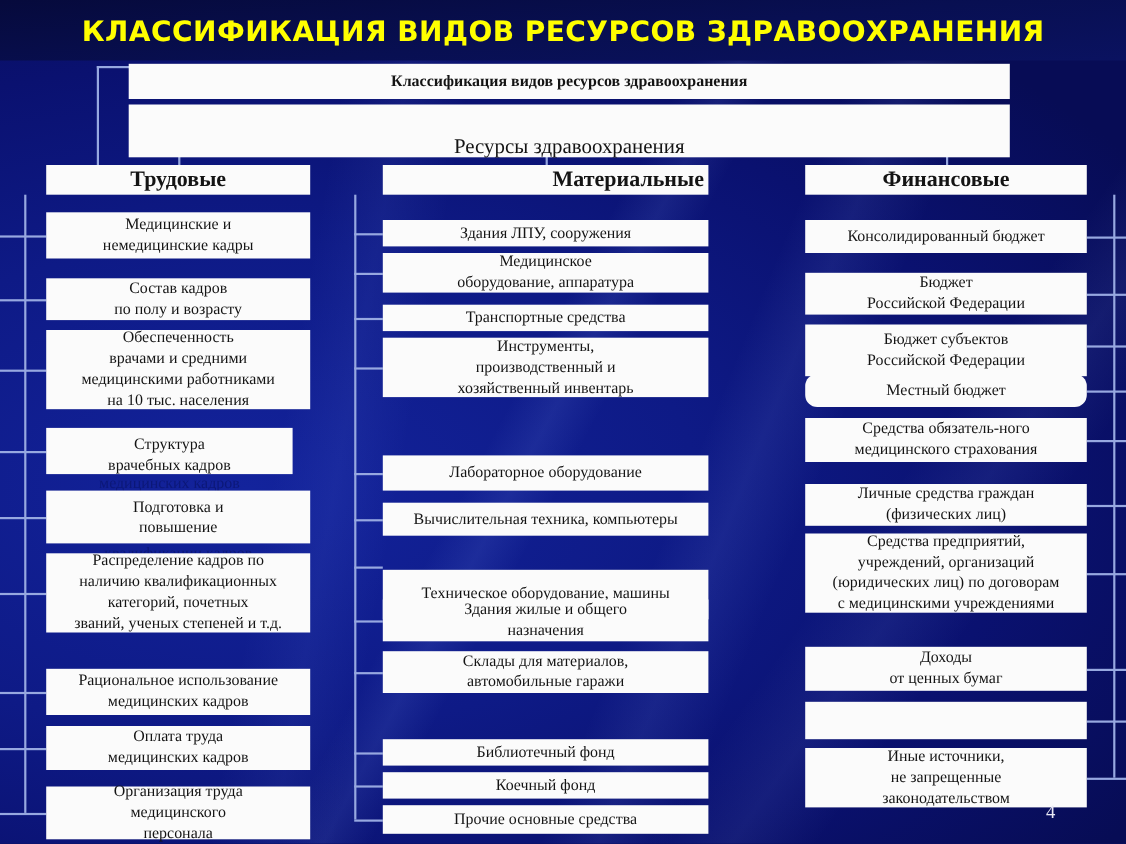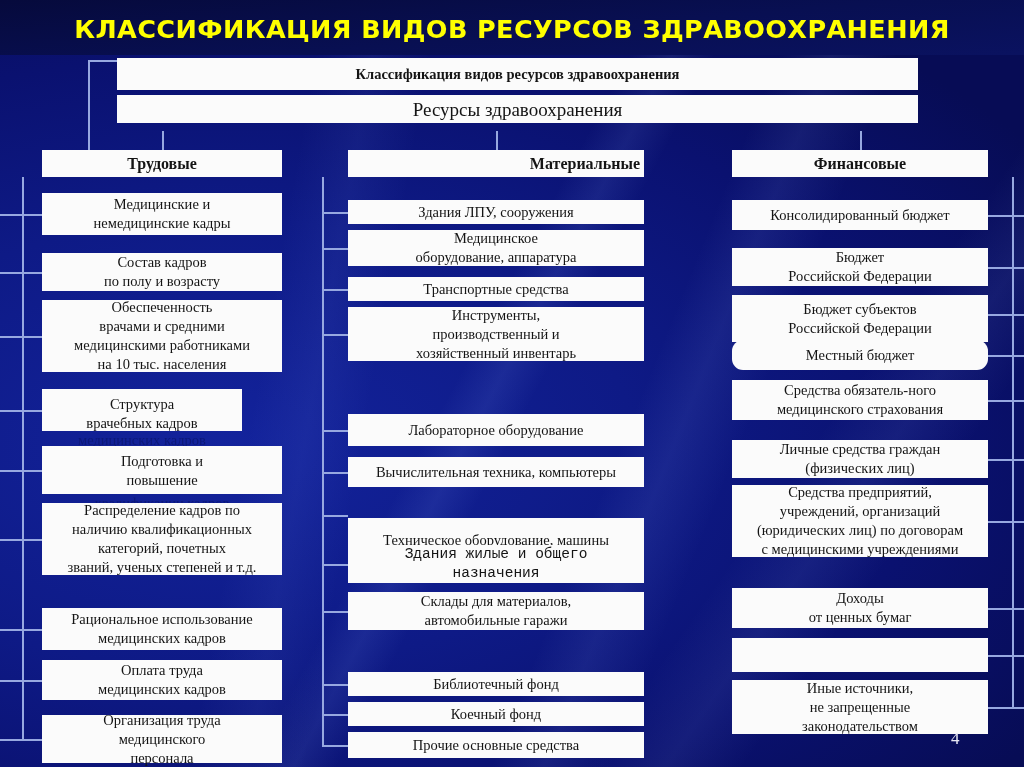--- a/index.html
+++ b/index.html
@@ -66,21 +66,21 @@
     line-height: 19px;
     overflow: visible;
     padding: 0 4px;
   }
   .box .inner {
     width: 100%;
     white-space: pre-line;
   }
   .box.hdr-small { font-size: 14.5px; font-weight: bold; }
   .box.hdr-big   { font-size: 19px; }
-  .box.cat       { font-size: 16px; font-weight: bold; }
+  .box.cat       { font-size: 20px; font-weight: bold; }
   .box.ovf       { align-items: flex-start; padding-top: 6px; }
   .box.ovf .inner { position: relative; }
 
   
   .spill {
     position: absolute;
     left: 0;
     width: 100%;
     text-align: center;
     color: #0c1878;
@@ -142,41 +142,41 @@
       <div class="conn hline" style="left: 988px; top: 459px; width: 36px;"></div>
       <div class="conn hline" style="left: 988px; top: 521px; width: 36px;"></div>
       <div class="conn hline" style="left: 988px; top: 608px; width: 36px;"></div>
       <div class="conn hline" style="left: 988px; top: 655px; width: 36px;"></div>
       <div class="conn hline" style="left: 988px; top: 707px; width: 36px;"></div>
     </div>
   <div id="boxes">
       <div class="box hdr-small" style="left: 117px; top: 58px; width: 801px; height: 32px;">
         <div class="inner">Классификация видов ресурсов здравоохранения</div>
       </div>
-      <div class="box hdr-big" style="left: 117px; top: 95px; width: 801px; height: 28px;">
+      <div class="box hdr-big" style="left: 117px; top: 95px; width: 801px; height: 48px; align-items: flex-end;">
         <div class="inner">Ресурсы  здравоохранения</div>
       </div>
       <div class="box cat" style="left: 42px; top: 150px; width: 240px; height: 27px;">
         <div class="inner">Трудовые</div>
       </div>
       <div class="box " style="left: 42px; top: 193px; width: 240px; height: 42px;">
         <div class="inner">Медицинские и
 немедицинские кадры</div>
       </div>
       <div class="box " style="left: 42px; top: 253px; width: 240px; height: 38px;">
         <div class="inner">Состав кадров
 по полу и возрасту</div>
       </div>
       <div class="box " style="left: 42px; top: 300px; width: 240px; height: 72px;">
         <div class="inner">Обеспеченность
 врачами и средними
 медицинскими работниками
 на 10 тыс. населения</div>
       </div>
-      <div class="box ovf" style="left: 42px; top: 389px; width: 200px; height: 42px; justify-content: center;">
+      <div class="box ovf" style="left: 42px; top: 389px; width: 224px; height: 42px; justify-content: center;">
         <div class="inner">Структура
 врачебных кадров<div class="spill" style="top: 36px;">медицинских кадров</div></div>
       </div>
       <div class="box ovf" style="left: 42px; top: 446px; width: 240px; height: 48px;">
         <div class="inner">Подготовка и
 повышение<div class="spill" style="top: 42px;">квалификации кадров</div></div>
       </div>
       <div class="box " style="left: 42px; top: 503px; width: 240px; height: 72px;">
         <div class="inner">Распределение кадров по
 наличию квалификационных
@@ -216,21 +216,21 @@
       </div>
       <div class="box " style="left: 348px; top: 414px; width: 296px; height: 32px;">
         <div class="inner">Лабораторное оборудование</div>
       </div>
       <div class="box " style="left: 348px; top: 457px; width: 296px; height: 30px;">
         <div class="inner">Вычислительная техника, компьютеры</div>
       </div>
       <div class="box " style="left: 348px; top: 504px; width: 296px; height: 45px; margin-top: 14px;">
         <div class="inner">Техническое оборудование, машины</div>
       </div>
-      <div class="box " style="left: 348px; top: 545px; width: 296px; height: 38px; font-family: Liberation Mono, monospace;">
+      <div class="box " style="left: 348px; top: 545px; width: 296px; height: 38px;">
         <div class="inner">Здания жилые и общего
 назначения</div>
       </div>
       <div class="box " style="left: 348px; top: 592px; width: 296px; height: 38px;">
         <div class="inner">Склады для материалов,
 автомобильные гаражи</div>
       </div>
       <div class="box " style="left: 348px; top: 672px; width: 296px; height: 24px;">
         <div class="inner">Библиотечный фонд</div>
       </div>

